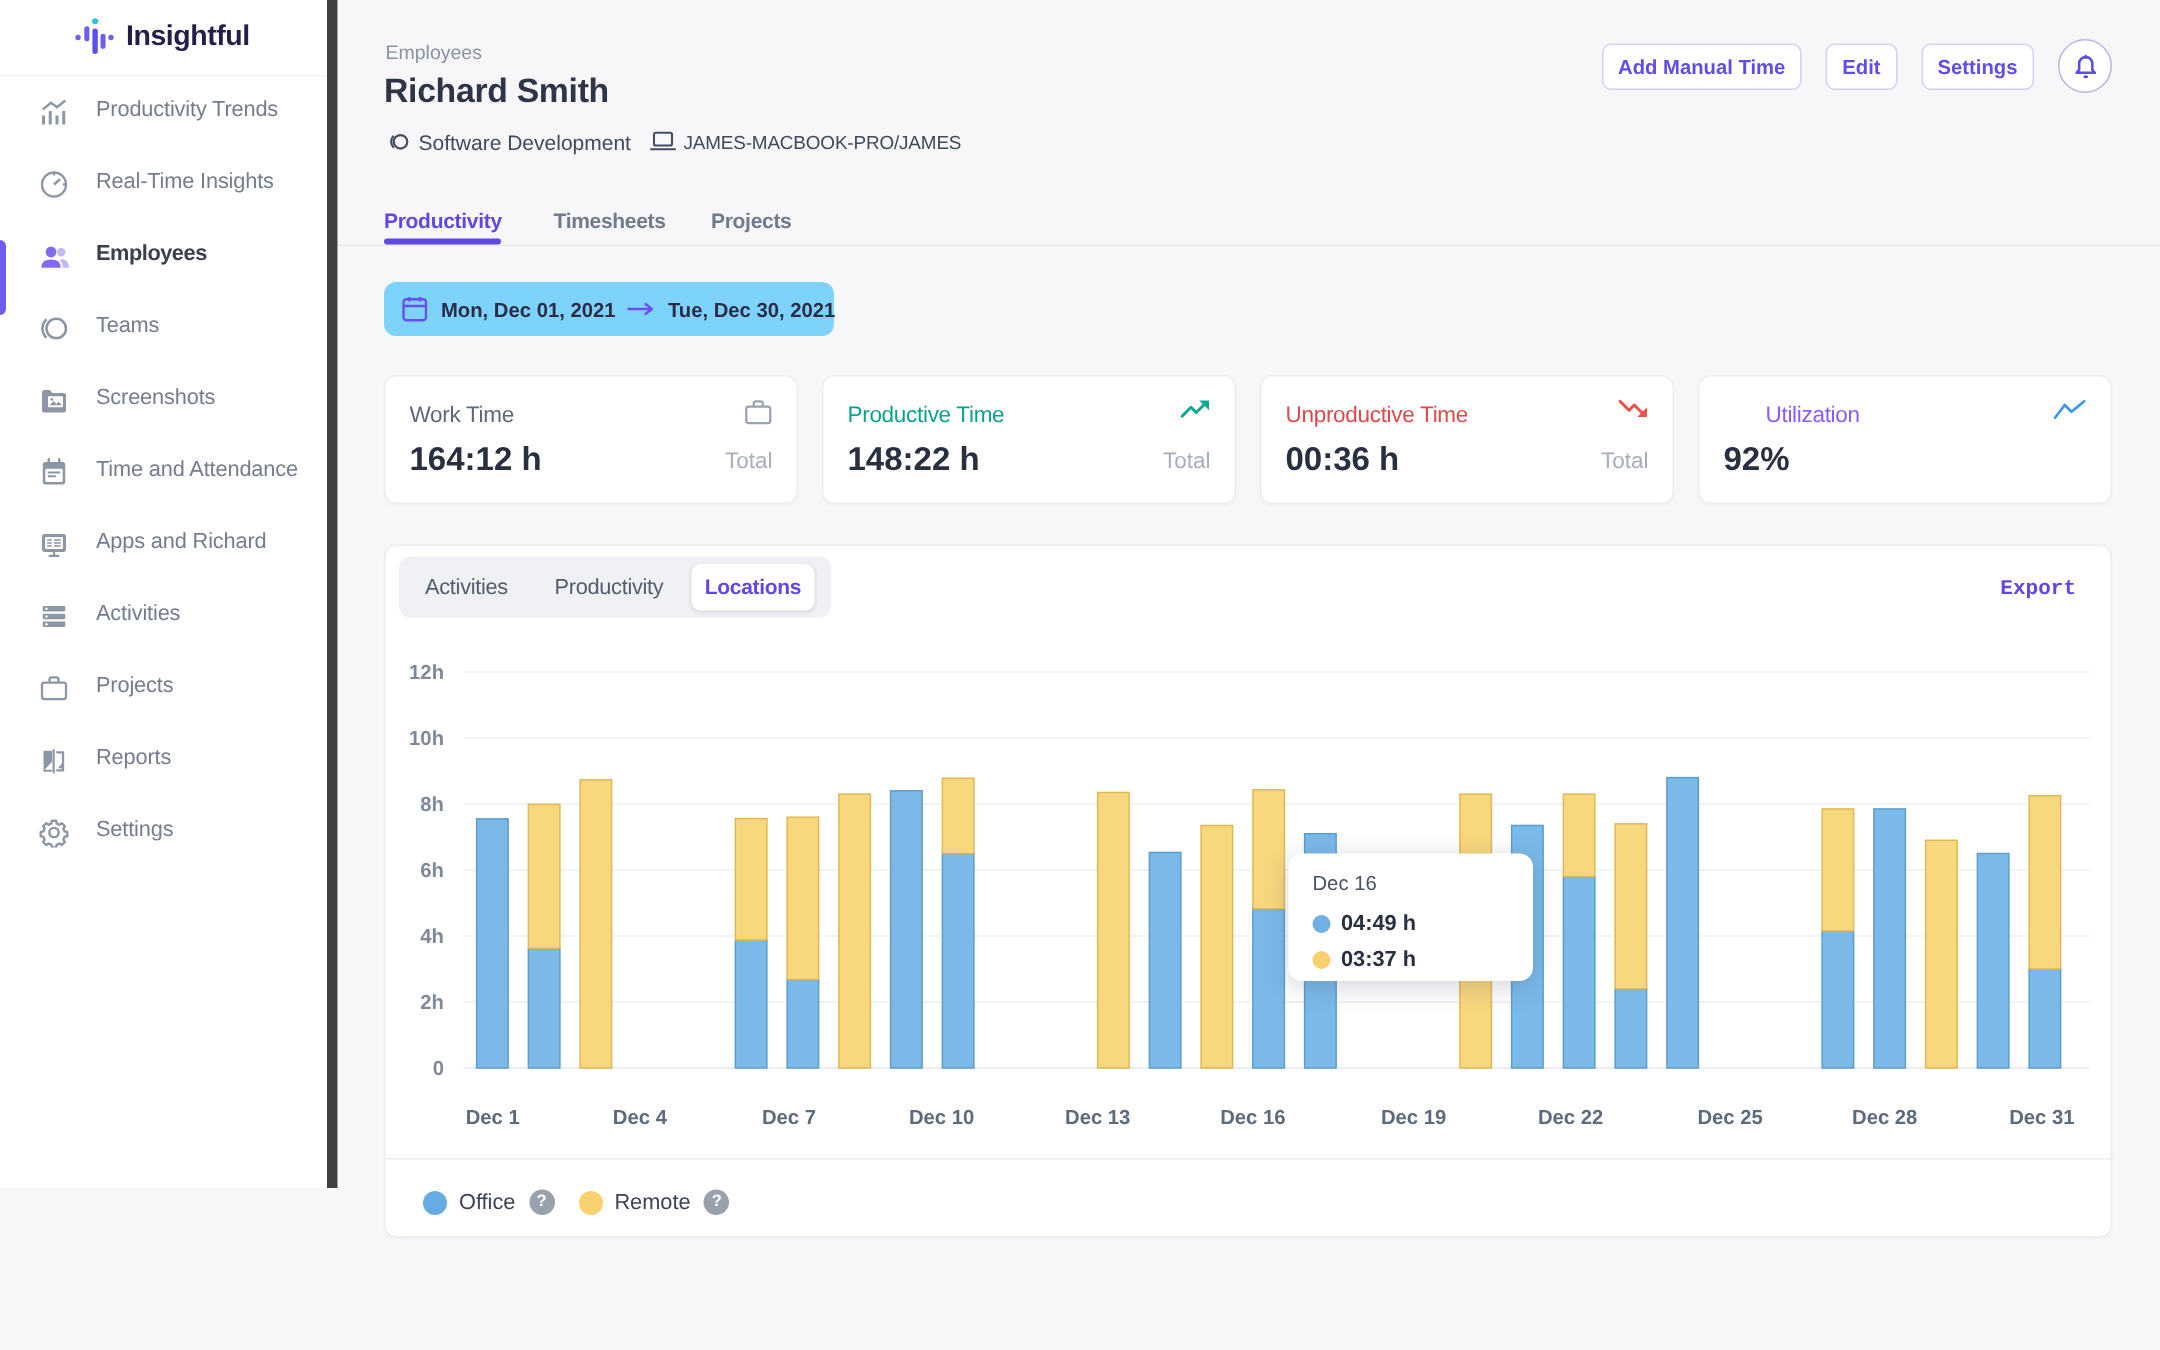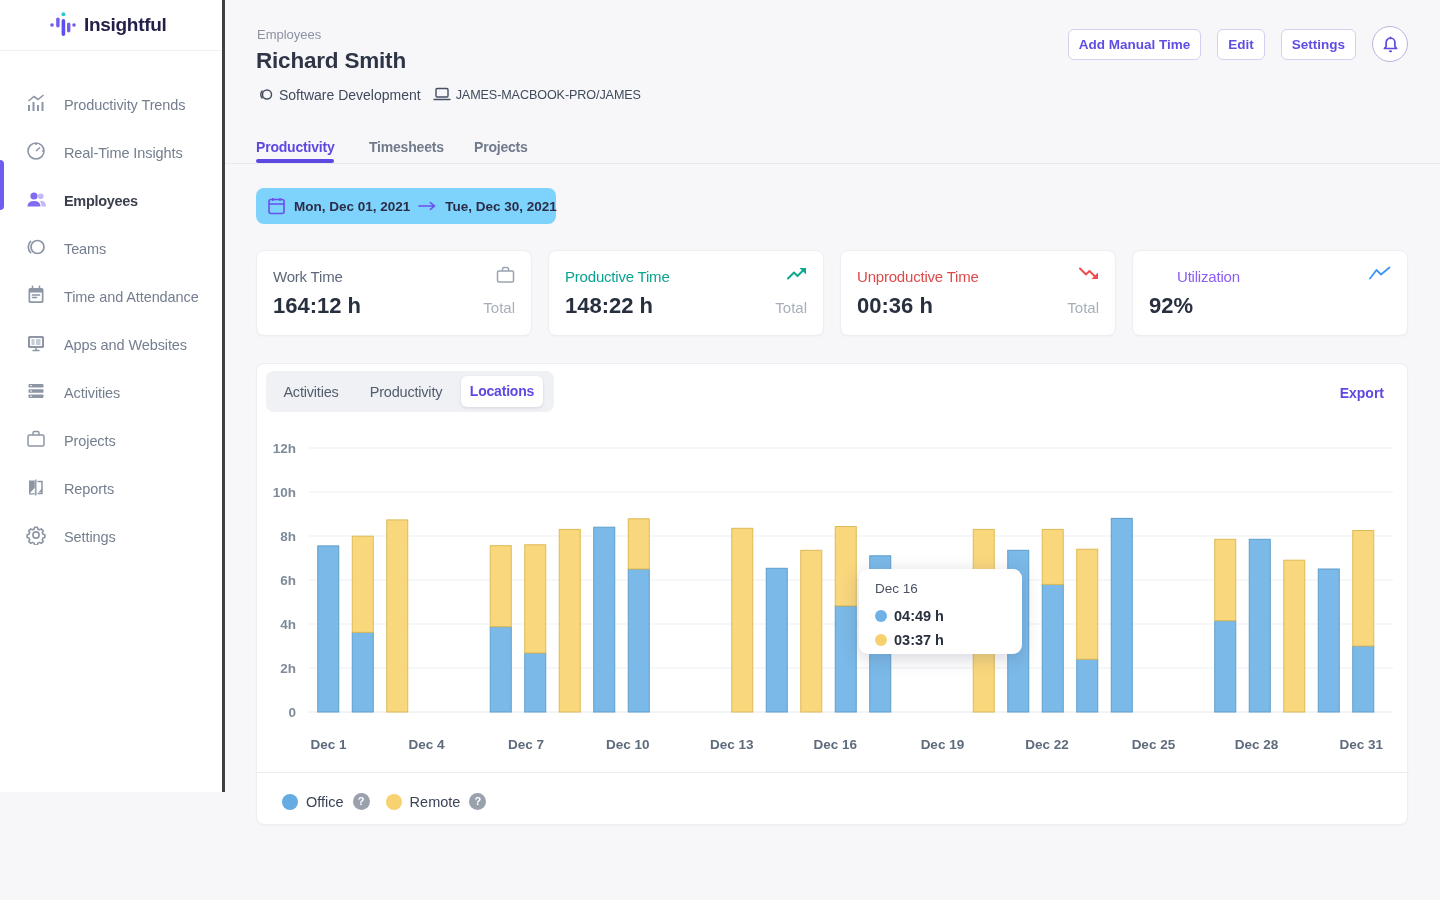--- a/index.html
+++ b/index.html
@@ -1,21 +1,21 @@
 <!DOCTYPE html>
 <html><head>
 <meta charset="utf-8">
 <style>
 * { margin:0; padding:0; box-sizing:border-box; }
 html,body { width:1440px; height:900px; overflow:hidden; font-family:"Liberation Sans", sans-serif; background:#f7f7fa; }
-.sidebar { position:fixed; left:0; top:0; width:225px; height:792px; background:#fff; border-right:3px solid #404040; }
+.sidebar { position:fixed; left:0; top:0; width:225px; height:792px; background:#fff; border-right:7px solid #404040; }
 .logo { height:51px; border-bottom:1px solid #f0f1f4; display:flex; align-items:center; padding-left:50px; }
 .logo-text { font-size:19px; font-weight:bold; color:#231f49; letter-spacing:-0.3px; margin-left:8px; }
 .nav { padding-top:14px; }
-.nav-item { position:relative; height:48px; display:flex; align-items:flex-end; padding-left:26px; color:#747e8f; font-size:14.5px; font-weight:normal; letter-spacing:-0.1px; }
+.nav-item { position:relative; height:48px; display:flex; align-items:flex-start; padding-left:26px; color:#747e8f; font-size:14.5px; font-weight:normal; letter-spacing:-0.1px; }
 .nav-item svg { width:20px; height:20px; margin-right:18px; flex:none; }
 .nav-item.active { color:#3a3f4e; font-weight:bold; letter-spacing:-0.3px; }
 .nav-item.active::before { content:""; position:absolute; left:0; top:-1px; width:4px; height:50px; background:#6f5ded; border-radius:0 4px 4px 0; }
 .profile { position:absolute; left:0; bottom:14px; width:225px; text-align:center; }
 .avatar { width:44px; height:44px; border-radius:50%; margin:0 auto 10px; overflow:hidden; }
 .pname { font-size:15px; font-weight:normal; letter-spacing:-0.2px; color:#3d4656; }
 .main { margin-left:225px; position:relative; width:1215px; height:900px; }
 .crumb { position:absolute; left:32px; top:27px; font-size:13px; color:#8a92a3; }
 .h1 { position:absolute; left:31px; top:48px; font-size:22.5px; font-weight:600; color:#2e3546; letter-spacing:-0.2px; }
 .meta { position:absolute; left:32px; top:86px; display:flex; align-items:center; font-size:14px; font-weight:normal; color:#3f4a5c; }
@@ -38,21 +38,21 @@
 .card .lbl { position:absolute; left:16px; top:17px; font-size:15px; font-weight:normal; letter-spacing:-0.2px; }
 .card .val { position:absolute; left:16px; top:42px; font-size:22px; font-weight:bold; color:#28303f; }
 .card .tot { position:absolute; right:16px; top:48px; font-size:15px; color:#a8afbc; }
 .card .ico { position:absolute; right:16px; top:15px; }
 .chartcard { position:absolute; left:31px; top:363px; width:1152px; height:462px; background:#fff; border:1px solid #ededf2; border-radius:8px; box-shadow:0 1px 2px rgba(40,45,80,0.03); }
 .seg { position:absolute; left:9px; top:7px; width:288px; height:41px; background:#f0f1f4; border-radius:8px; display:flex; align-items:center; padding:0 5px; }
 .seg .opt { font-size:14.5px; font-weight:normal; letter-spacing:-0.2px; color:#535d6e; text-align:center; }
 .seg .o1 { width:80px; }
 .seg .o2 { width:110px; }
 .seg .sel { width:82px; height:31px; background:#fff; border-radius:6px; box-shadow:0 1px 3px rgba(50,55,90,0.14); color:#5d49e2; font-weight:bold; font-size:14px; line-height:31px; }
-.export { position:absolute; right:23px; top:21px; font-size:14px; font-weight:bold; color:#5d49e2; }
+.export { position:absolute; right:23px; top:21px; font-size:14px; font-weight:bold; color:#5d49e2;font-family:Liberation Mono, monospace; }
 .legendline { position:absolute; left:0; top:408px; width:1152px; height:1px; background:#e9ebef; }
 .legend { position:absolute; left:25px; top:429px; display:flex; align-items:center; font-size:14.5px; color:#3a4456; }
 .ldot { width:16px; height:16px; border-radius:50%; margin-right:8px; }
 .qm { width:17px; height:17px; border-radius:50%; background:#99a1ad; color:#fff; font-size:11px; font-weight:bold; text-align:center; line-height:17px; margin-left:9px; }
 .tooltip { position:absolute; left:602px; top:205px; width:163px; height:85px; background:#fff; border-radius:9px; box-shadow:0 4px 18px rgba(60,65,95,0.22); }
 .tooltip .td { position:absolute; left:16px; top:12px; font-size:13.5px; color:#4a5263; }
 .tooltip .trow { position:absolute; left:16px; display:flex; align-items:center; font-size:14.5px; font-weight:bold; color:#28303f;text-align:center; }
 .tooltip .tdot { width:12px; height:12px; border-radius:50%; margin-right:7px; }
 </style>
 </head>
@@ -106,38 +106,49 @@
           <g fill="none" stroke="#8d96a5" stroke-width="1.7">
             <circle cx="11.5" cy="10" r="6.5"></circle>
             <path d="M5 3.8 a8.5 8.5 0 0 0 0 12.4"></path>
           </g>
         </svg>
         <span>Teams</span>
       </div>
       <div class="nav-item">
         <svg viewBox="0 0 20 20">
           <g>
+            <path d="M2 16.5 V4.5 a1.5 1.5 0 0 1 1.5-1.5 h3.8 l1.6 2 h7.6 a1.5 1.5 0 0 1 1.5 1.5 v10 a1.5 1.5 0 0 1-1.5 1.5 h-13 a1.5 1.5 0 0 1-1.5-1.5 Z" fill="#8d96a5"></path>
+            <rect x="6" y="7.2" width="10" height="7.3" rx="0.8" fill="#fff"></rect>
+            <path d="M7.2 13.2 l2.4-2.8 2 2 1.6-1.6 2 2.4 Z" fill="#8d96a5"></path>
+            <circle cx="8.6" cy="9.3" r="0.9" fill="#8d96a5"></circle>
+          </g>
+        </svg>
+        <span>Screenshots</span>
+      </div>
+      <div class="nav-item">
+        <svg viewBox="0 0 20 20">
+          <g>
             <rect x="2.5" y="3" width="15" height="15" rx="1.8" fill="#8d96a5"></rect>
             <rect x="4.2" y="7.5" width="11.6" height="8.8" rx="0.8" fill="#fff"></rect>
             <path d="M5.8 10 h8.4 M5.8 12.5 h5.4" stroke="#8d96a5" stroke-width="1.4"></path>
             <path d="M6.5 1.2 v2.4 M13.5 1.2 v2.4" stroke="#8d96a5" stroke-width="1.6" stroke-linecap="round"></path>
           </g>
         </svg>
         <span>Time and Attendance</span>
       </div>
       <div class="nav-item">
         <svg viewBox="0 0 20 20">
           <g>
             <rect x="2" y="3" width="16" height="12" rx="1.6" fill="#8d96a5"></rect>
             <rect x="4" y="5" width="12" height="8" rx="0.8" fill="#fff"></rect>
             <path d="M5.5 7 h3 M5.5 9 h3 M5.5 11 h3 M10 7 h4.5 M10 9 h4.5 M10 11 h4.5" stroke="#8d96a5" stroke-width="1.1"></path>
             <path d="M10 15 v2 M6.5 17.6 h7" stroke="#8d96a5" stroke-width="1.5"></path>
           </g>
         </svg>
-        <span>Apps and Websites</span>
+        <span>Apps and Richard</span>
       </div>
       <div class="nav-item">
         <svg viewBox="0 0 20 20">
           <g fill="#8d96a5">
             <rect x="2.5" y="3" width="15" height="3.6" rx="0.9"></rect>
             <rect x="2.5" y="8.2" width="15" height="3.6" rx="0.9"></rect>
             <rect x="2.5" y="13.4" width="15" height="3.6" rx="0.9"></rect>
             <circle cx="5" cy="4.8" r="0.8" fill="#fff"></circle>
             <circle cx="5" cy="10" r="0.8" fill="#fff"></circle>
             <circle cx="5" cy="15.2" r="0.8" fill="#fff"></circle>

